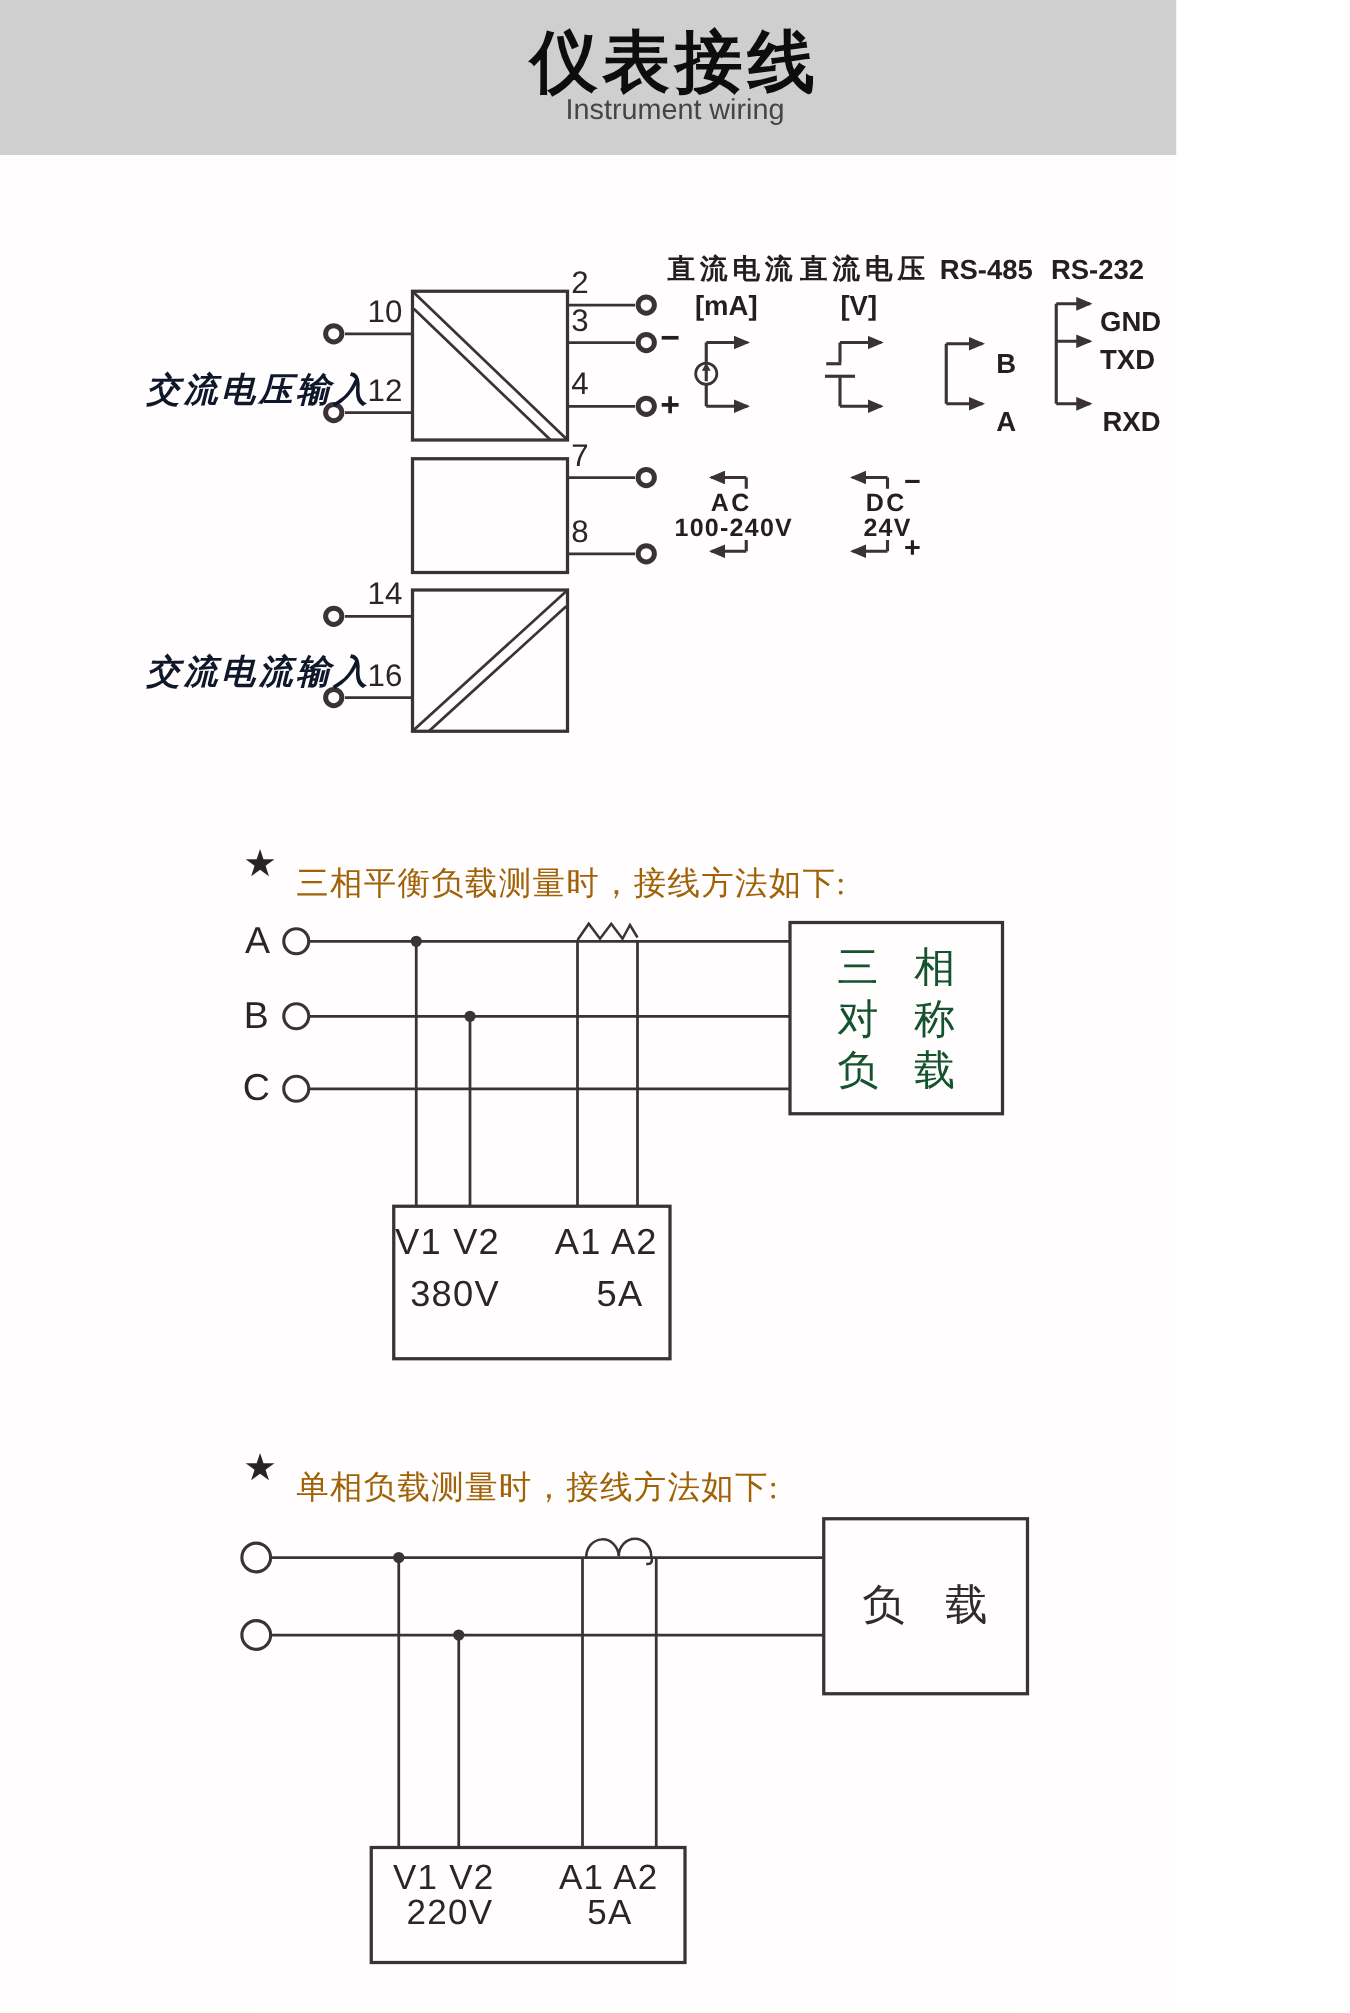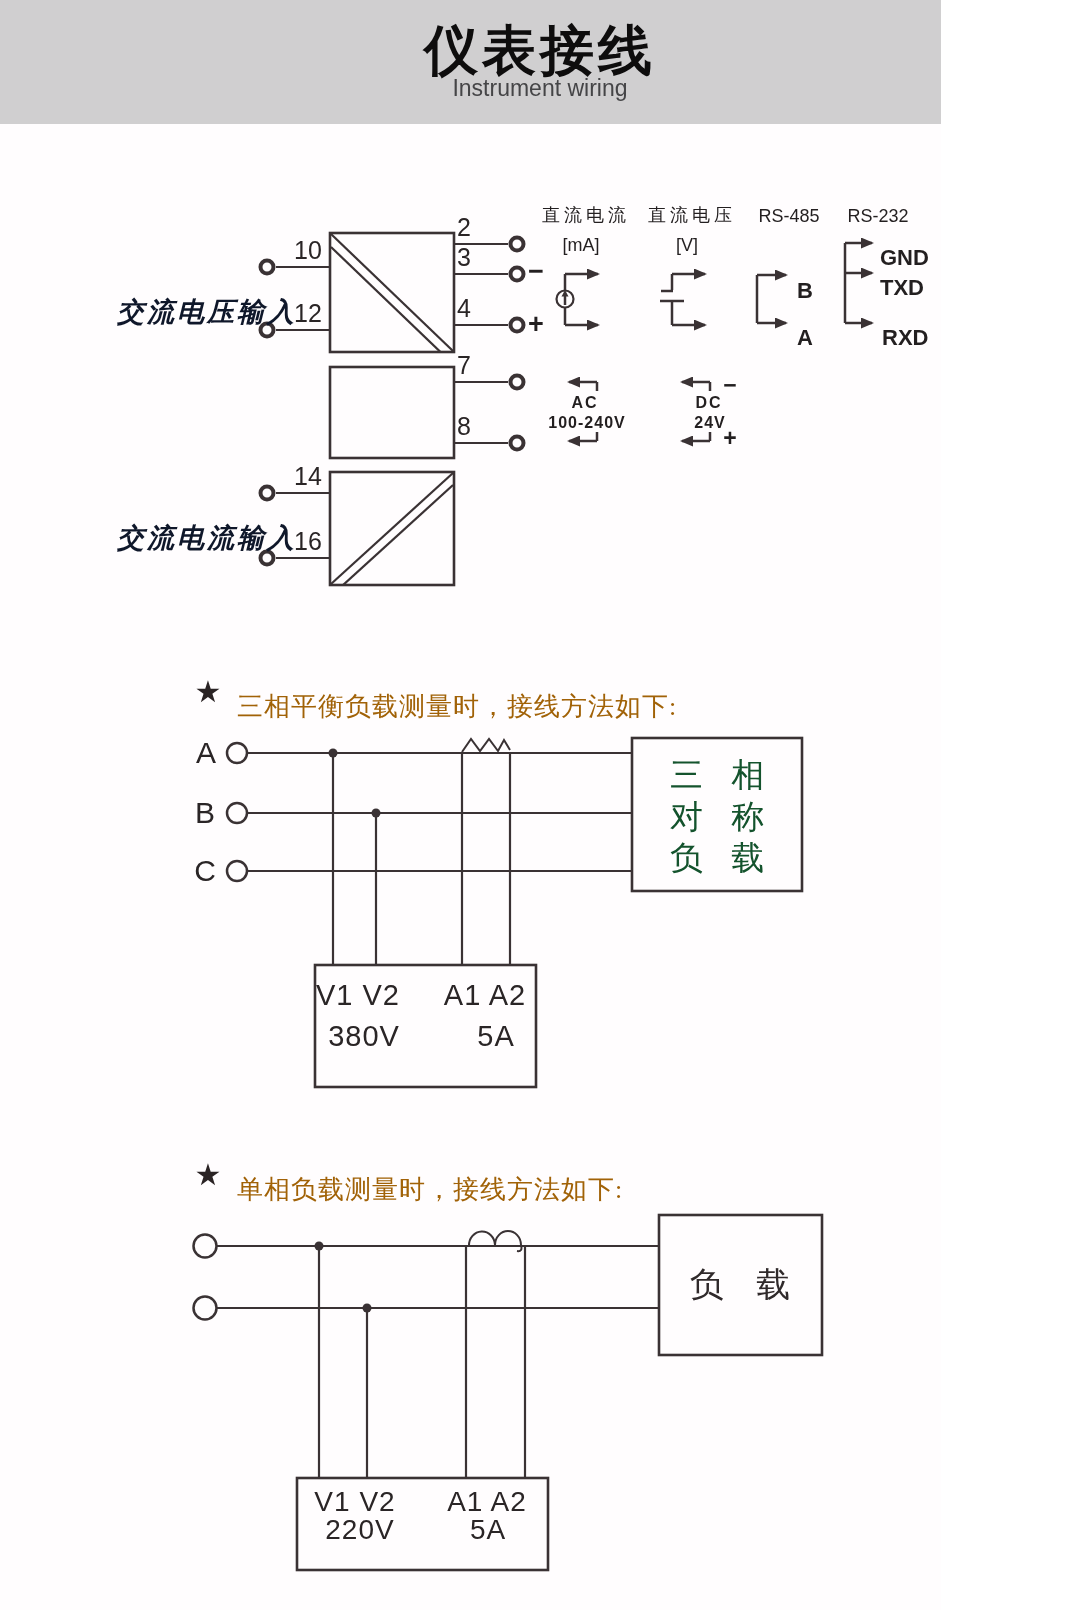--- a/index.html
+++ b/index.html
@@ -11,22 +11,22 @@
   }
   .header-band{position:absolute;left:0;top:0;width:1080px;height:124px;background:#d0cfd0;}
   .lbl{position:absolute;transform:translate(-50%,-50%);white-space:nowrap;line-height:1;}
   .la{transform:translateY(-50%);margin-top:15px;}
   .title{font-size:54px;font-weight:bold;letter-spacing:4px;color:#0e0d0d;}
   .subtitle{font-size:23px;color:#454547;}
   .cn-label{font-size:27px;font-weight:600;letter-spacing:3px;color:#0f172a;font-style:italic;}
   .num{font-size:25px;color:#2a2526;}
   .sign{font-size:27px;font-weight:bold;}
   .sign20{font-size:23px;font-weight:bold;}
-  .b20{font-size:16px;font-weight:bold;}
-  .b21{font-size:18px;font-weight:normal;}
+  .b20{font-size:20px;font-weight:bold;}
+  .b21{font-size:22px;font-weight:bold;}
   .b22{font-size:22px;font-weight:bold;}
   .b25{font-size:25px;font-weight:bold;}
   .ls1{letter-spacing:1px;}.ls2{letter-spacing:2px;}.ls3{letter-spacing:4px;}.ls4{letter-spacing:5px;}
   .serif-h{font-family:"Liberation Serif", serif;font-size:26px;color:#a16207;letter-spacing:1px;}
   .star{font-size:30px;color:#2a2324;}
   .phase{font-size:30px;font-weight:500;color:#2a2526;}
   .serif-box{font-family:"Liberation Serif", serif;font-size:33px;color:#14532d;letter-spacing:10px;}
   .serif-box36{font-family:"Liberation Serif", serif;font-size:34px;color:#302a2b;letter-spacing:12px;}
   .meter{font-size:29px;color:#2a2526;letter-spacing:1px;}
   .meter28{font-size:28px;color:#2a2526;letter-spacing:1px;}

